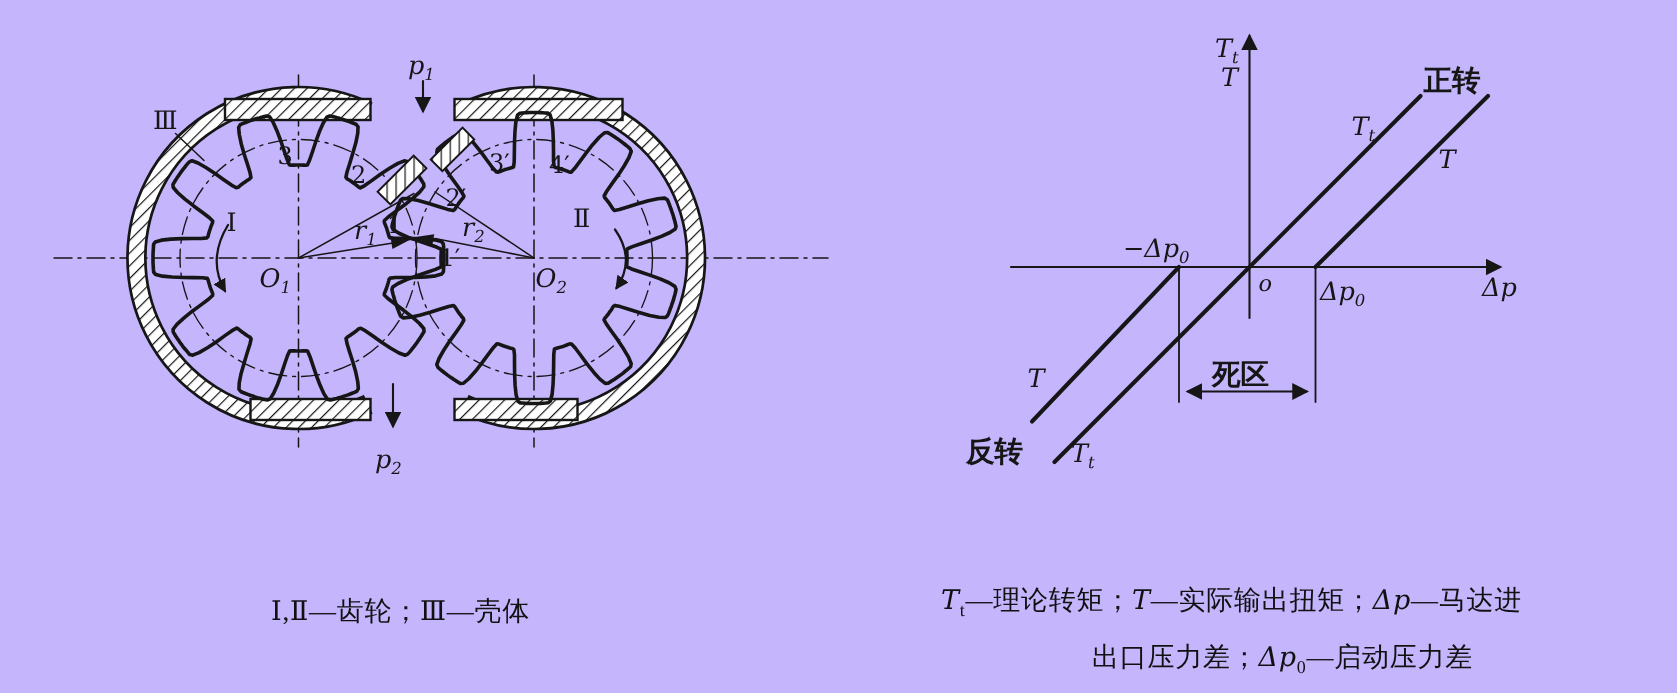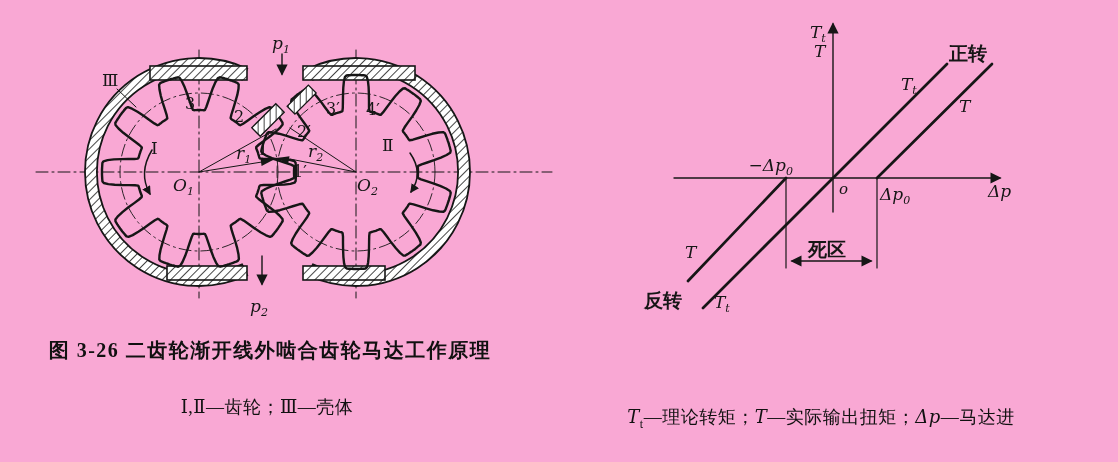--- a/index.html
+++ b/index.html
@@ -1,18 +1,18 @@
 <!DOCTYPE html>
 <html><head>
 <meta charset="utf-8">
 <style>
   html,body{margin:0;padding:0;background:#ffffff;}
   body{width:1118px;height:462px;position:relative;overflow:hidden;
        font-family:"Liberation Serif","DejaVu Serif",serif;color:#161616;}
-  .page{position:absolute;inset:0;background:#f9a8d4;}
+  .page{position:absolute;inset:0;background:#c4b5fd;}
   svg.art{position:absolute;left:0;top:0;}
   .cap{position:absolute;text-align:center;white-space:nowrap;color:#111;}
   .cap-title{font-weight:700;font-size:20px;letter-spacing:1.5px;}
   .cap-note{font-size:18px;letter-spacing:0.5px;margin-top:24px;}
   .mt{font-style:italic;font-family:"DejaVu Serif","Liberation Serif",serif;}
   sub{font-size:12px;}
   
   .t-math{font-family:"DejaVu Serif","Liberation Serif",serif;font-style:italic;font-size:17px;fill:#161616;}
   .t-math-sm{font-family:"DejaVu Serif","Liberation Serif",serif;font-style:italic;font-size:15px;fill:#161616;}
   .t-num{font-family:"DejaVu Serif","Liberation Serif",serif;font-size:16px;fill:#161616;}
@@ -118,21 +118,21 @@
     <text class="t-cjk" x="949" y="60">正转</text>
     <text class="t-cjk" x="644" y="307">反转</text>
     <text class="t-cjk" x="808" y="256">死区</text>
     <text class="t-math" x="901" y="90"><tspan>T</tspan><tspan class="ss" dy="4">t</tspan></text>
     <text class="t-math" x="959" y="112">T</text>
     <text class="t-math" x="685" y="258">T</text>
     <text class="t-math" x="714" y="308"><tspan>T</tspan><tspan class="ss" dy="4">t</tspan></text>
   </g>
 </svg>
 
-<div class="cap cap-title" style="left:10px;top:337px;width:520px">图 3-26  二齿轮渐开线外啮合齿轮马达工作原理</div>
 
 <div class="cap cap-note" style="left:77px;top:371px;width:380px">Ⅰ,Ⅱ—齿轮；Ⅲ—壳体</div>
 
 
-<div class="cap cap-note" style="left:606px;top:381px;width:430px"><i class="mt">T</i><sub>t</sub><span>—理论转矩；</span><i class="mt">T</i><span>—实际输出扭矩；</span><i class="mt">Δp</i><span>—马达进</span></div>
+<div class="cap cap-note" style="left:606px;top:364px;width:430px"><i class="mt">T</i><sub>t</sub><span>—理论转矩；</span><i class="mt">T</i><span>—实际输出扭矩；</span><i class="mt">Δp</i><span>—马达进</span></div>
 
+<div class="cap cap-note" style="left:640px;top:402px;width:430px"><span>出口压力差；</span><i class="mt">Δp</i><sub>0</sub><span>—启动压力差</span></div>
 
 </div>
 
 </body></html>

